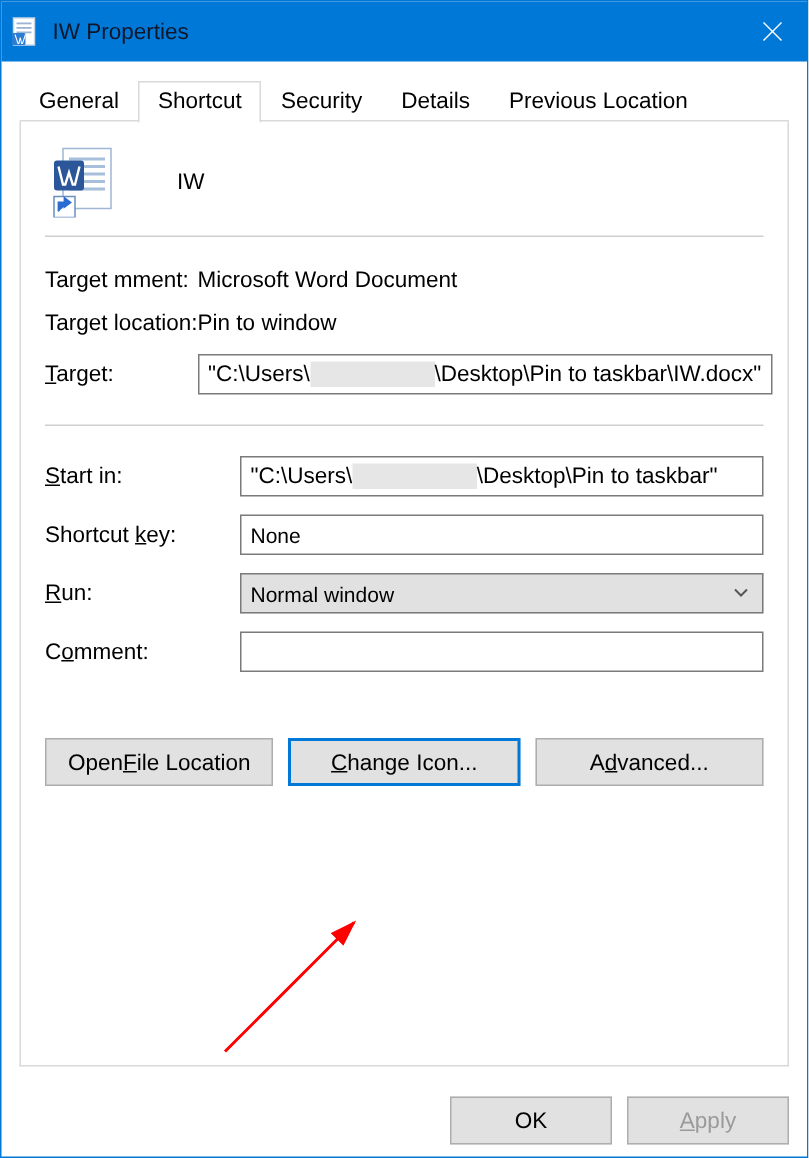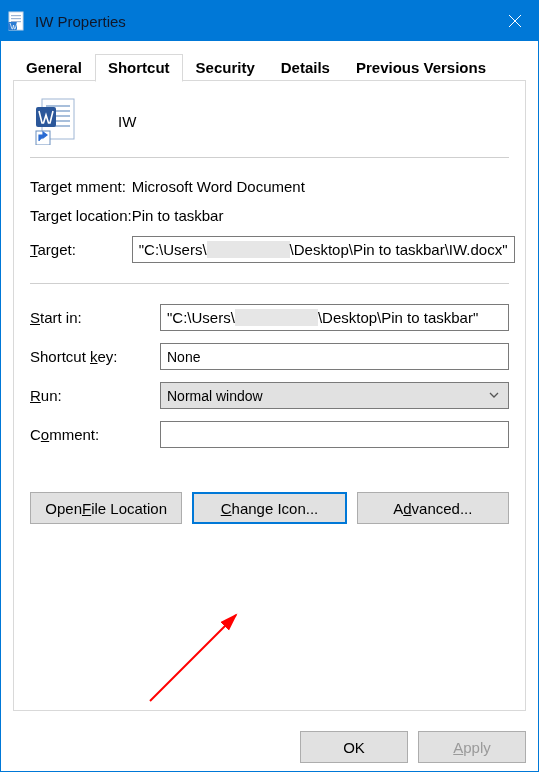--- a/index.html
+++ b/index.html
@@ -215,27 +215,27 @@
     </span>
     <span class="title-text">IW Properties</span>
     <div class="close">
       <svg width="14" height="14" viewBox="0 0 14 14">
         <line x1="1" y1="1" x2="13" y2="13" stroke-width="1"></line>
         <line x1="13" y1="1" x2="1" y2="13" stroke-width="1"></line>
       </svg>
     </div>
   </div>
 
-  <div style="position:relative;font-weight:bold;">
+  <div style="position:relative;">
     <div class="tabs">
       <div class="tab">General</div>
       <div class="tab active">Shortcut</div>
       <div class="tab">Security</div>
       <div class="tab">Details</div>
-      <div class="tab">Previous Versions</div>
+      <div class="tab">Previous Location</div>
     </div>
     <div class="tabline"></div>
   </div>
 
   <div class="content">
 
     <div class="iconrow">
       <span class="file-icon">
         <svg viewBox="0 0 48 48">
           <rect x="10" y="2" width="32" height="40" fill="#fff" stroke="#9fb6d4"></rect>
@@ -256,21 +256,21 @@
     <hr class="hr">
 
     <table class="fields">
       <tbody>
           <tr>
         <td class="label">Target mment:</td>
         <td>Microsoft Word Document</td>
       </tr>
       <tr>
         <td class="label">Target location:</td>
-        <td>Pin to taskbar</td>
+        <td>Pin to window</td>
       </tr>
       <tr>
         <td class="label"><span class="u">T</span>arget:</td>
         <td>
           <div class="target-display">
             <span>"C:\Users\</span>
                 <span class="obscured">XXXXX</span>
                 <span>\Desktop\Pin to taskbar\IW.docx"</span>
           </div>
         </td>

